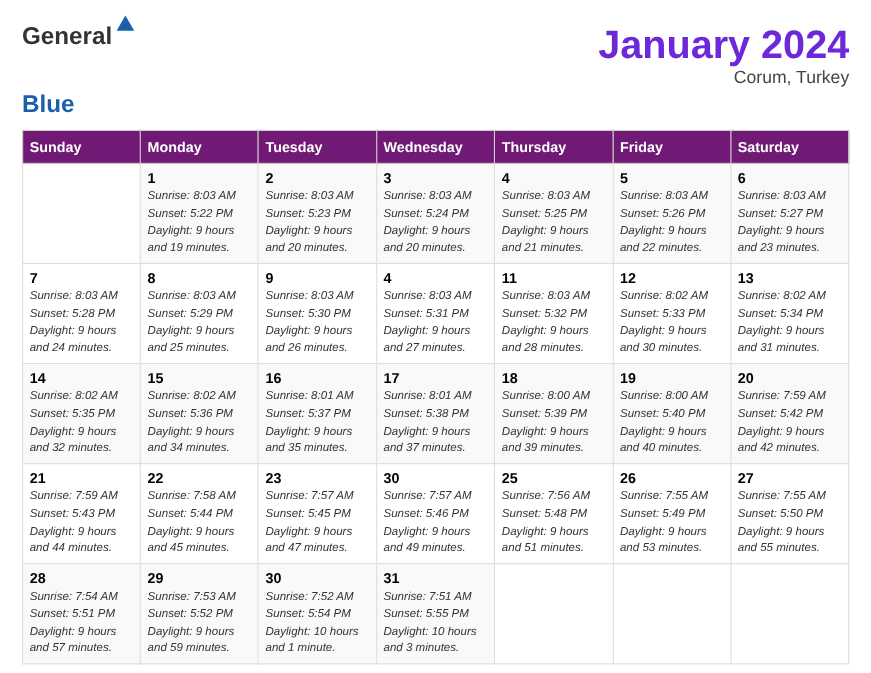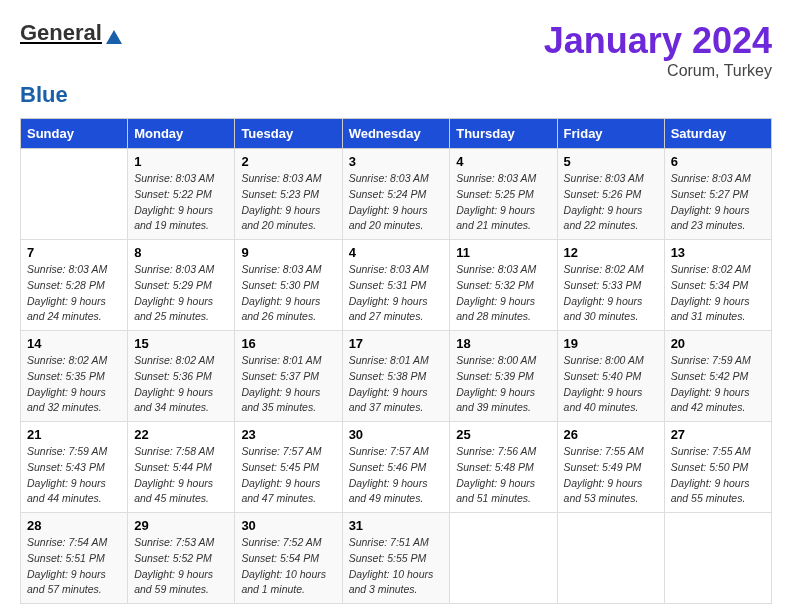--- a/index.html
+++ b/index.html
@@ -16,22 +16,21 @@
       align-items: flex-start;
       margin-bottom: 10px;
     }
     .logo {
       display: flex;
       flex-direction: column;
       align-items: flex-start;
     }
     .logo-text {
       display: flex;
-      align-items: flex-end;
-      text-decoration: underline;
+      align-items: flex-start;
     }
     .logo-general {
       font-size: 22px;
       font-weight: bold;
       color: #333;
     }
     .logo-blue {
       font-size: 22px;
       font-weight: bold;
       color: #1a5faa;
@@ -54,21 +53,21 @@
     .calendar-subtitle {
       font-size: 16px;
       color: #444;
     }
     table {
       width: 100%;
       border-collapse: collapse;
       font-size: 11px;
     }
     thead tr th {
-      background-color: #1d4ed8;
+      background-color: #701a75;
       color: #fff;
       padding: 7px 6px;
       text-align: left;
       font-size: 13px;
       font-weight: bold;
       border: 1px solid #ccc;
     }
     tbody tr td {
       border: 1px solid #ddd;
       padding: 5px 6px;

